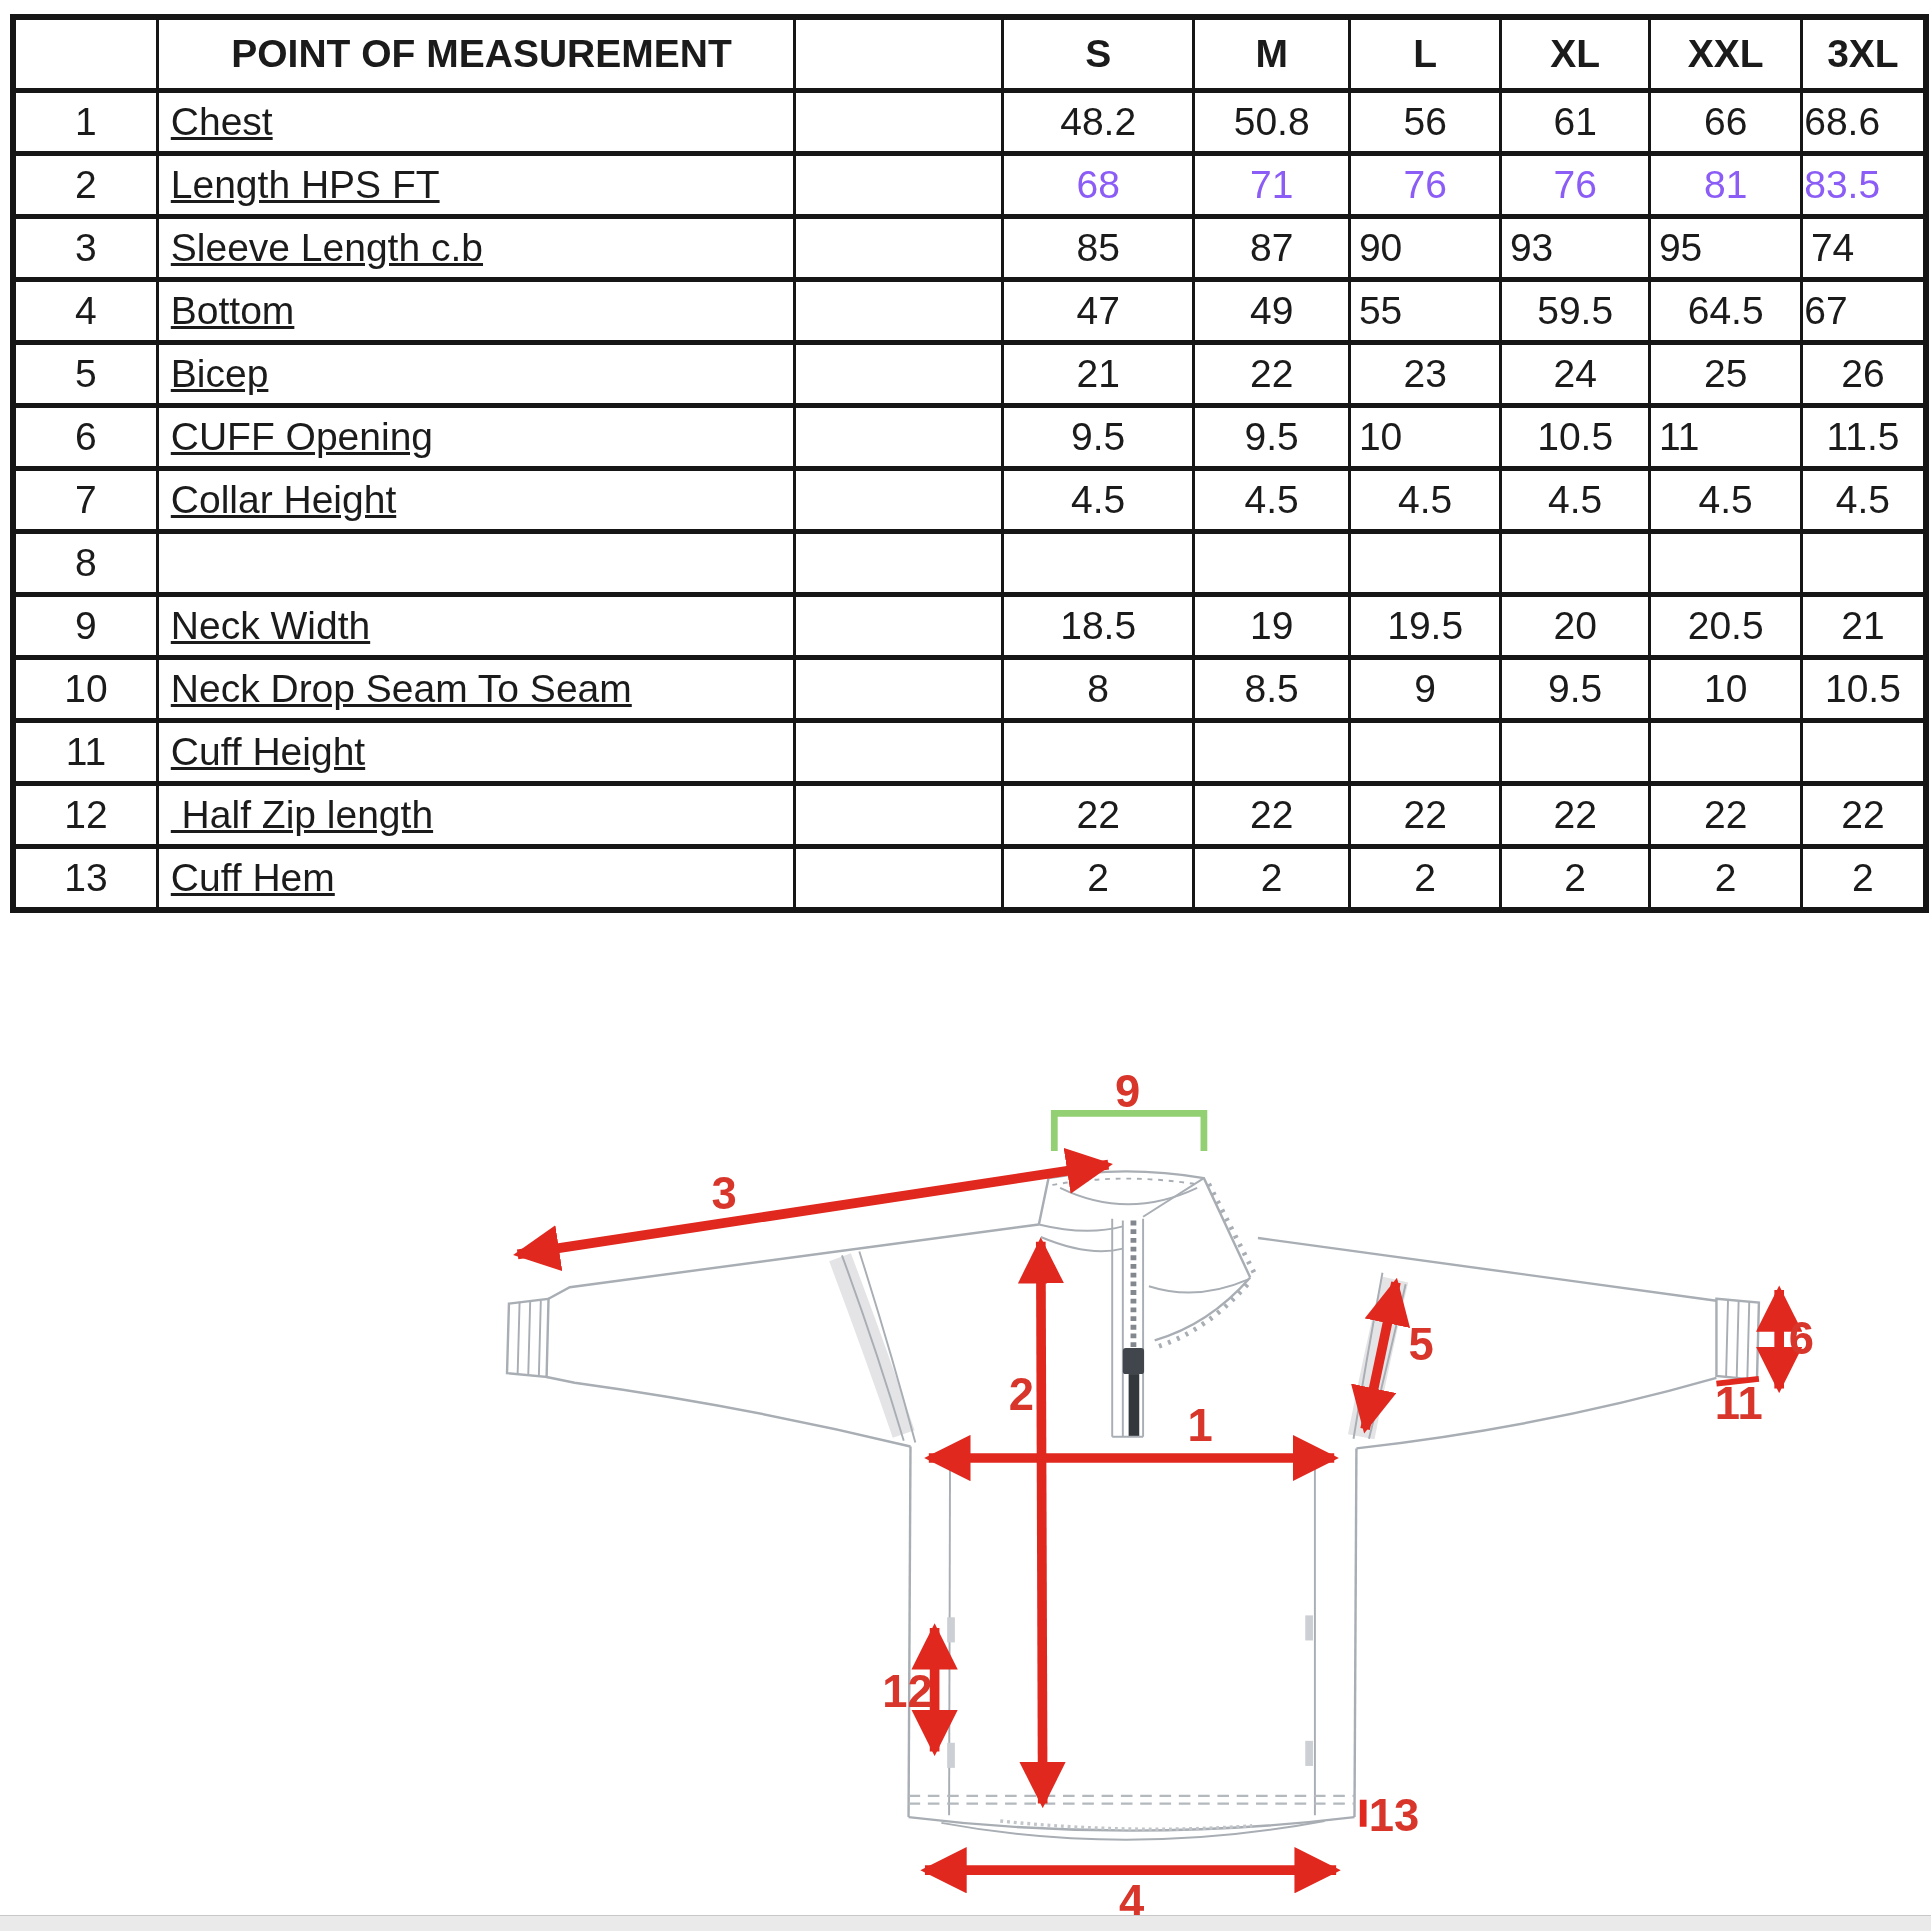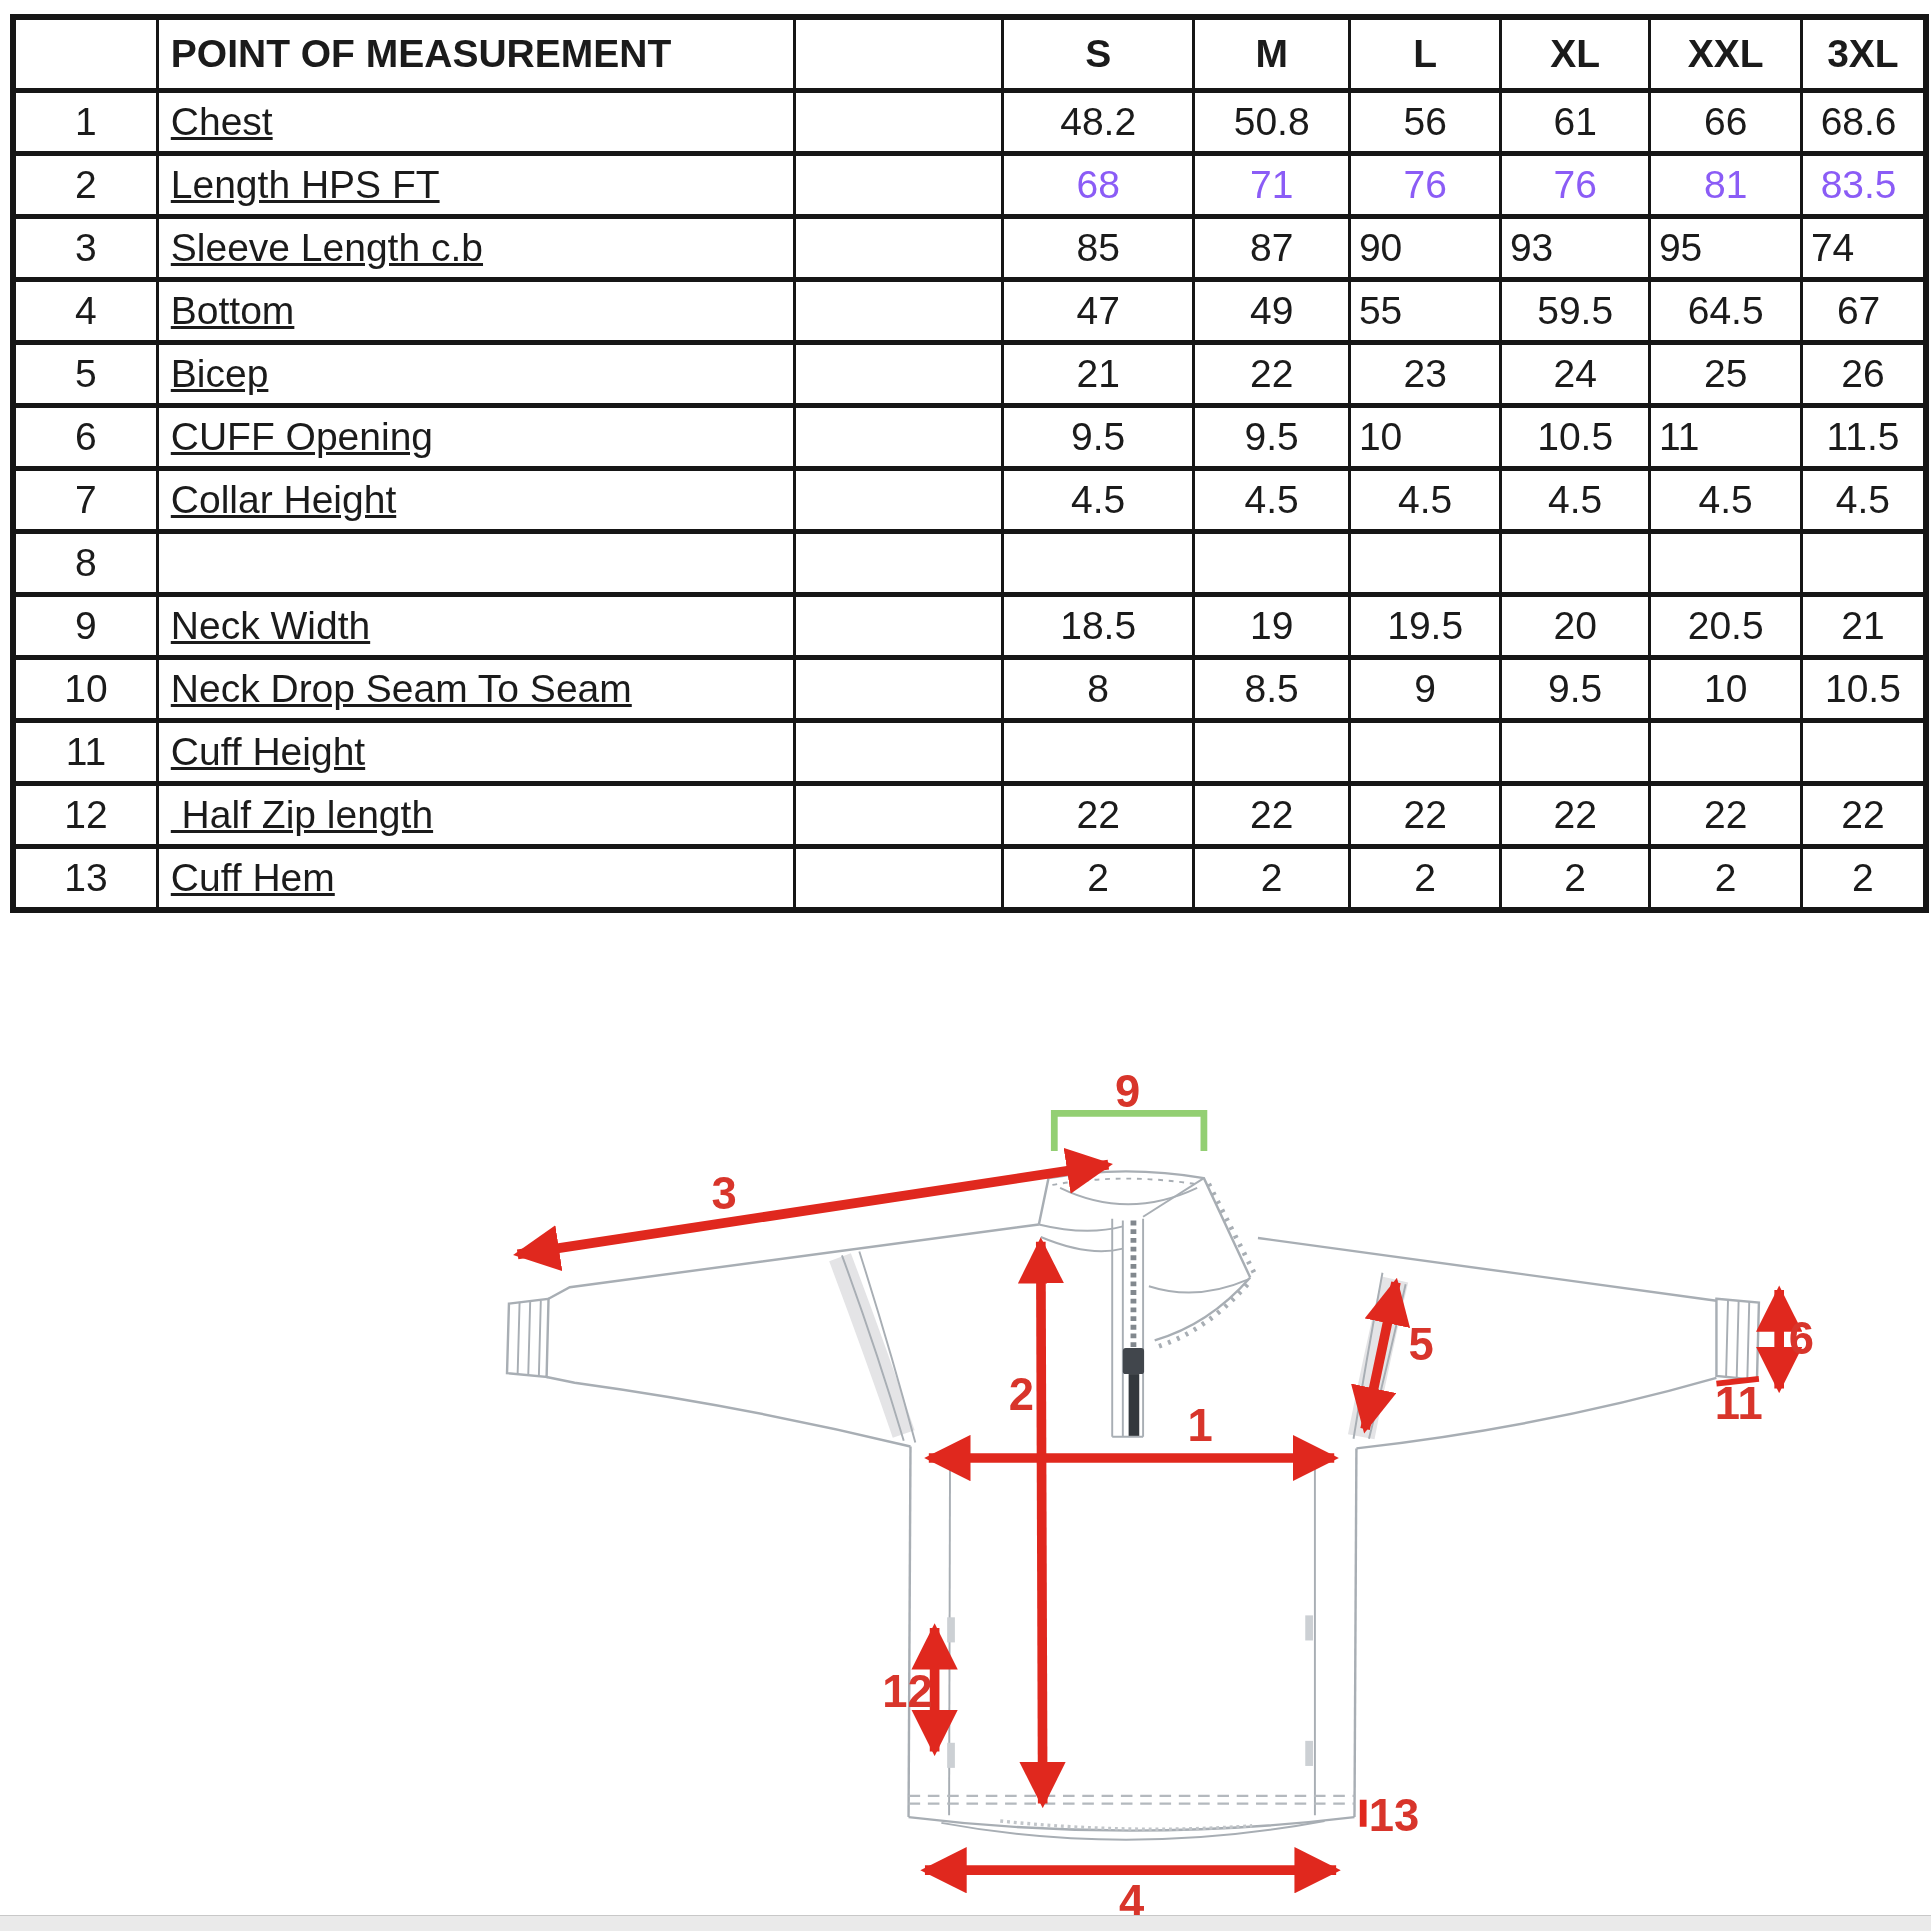--- a/index.html
+++ b/index.html
@@ -8,26 +8,26 @@
   
   table.spec{border-collapse:collapse;table-layout:fixed;width:1912px;margin:13.5px 0 0 9.7px;border:6.8px solid #161616;}
   table.spec td{border:3.9px solid #161616;border-top-width:5.8px;border-bottom-width:5.8px;
                 font-size:39px;background:#ffffff;overflow:hidden;white-space:pre;}
   td.band1{height:61px;}
   td.band2{height:66px;font-weight:bold;font-size:40px;}
   tbody td{height:56px;}
   td.beige{background:#ebe8d9;}
   td.numbg{background:#f1f1f3;text-align:center;font-size:38px;}
   td.group{font-weight:bold;font-size:42px;text-align:center;padding-left:299px;}
-  td.pom{text-align:left;padding-left:11.6px;font-size:41px;}
+  td.pom{text-align:center;padding-left:11.6px;font-size:41px;}
   td.szh{text-align:center;}
   td.lbl{text-align:left;padding-left:11.6px;font-size:40px;text-decoration:underline;}
   td.val{text-align:center;}
   td.val.al{text-align:left;padding-left:7.7px;}
-  td.val.ar{text-align:center;padding-right:9.7px;}
+  td.val.ar{text-align:left;padding-right:9.7px;}
   td.red{color:#8b5cf6;}
 
   
   .diagram{position:absolute;left:0;top:1043px;width:1931px;height:888px;}
   .bottomstrip{position:absolute;left:0;top:1915px;width:1931px;height:16.4px;background:#eaeaea;border-top:1.9px solid #c8c8c8;}
   svg text.pt{font-family:"Liberation Sans",sans-serif;font-weight:bold;font-size:47px;fill:#d8352b;text-anchor:middle;}
 </style>
 </head>
 <body>
 

